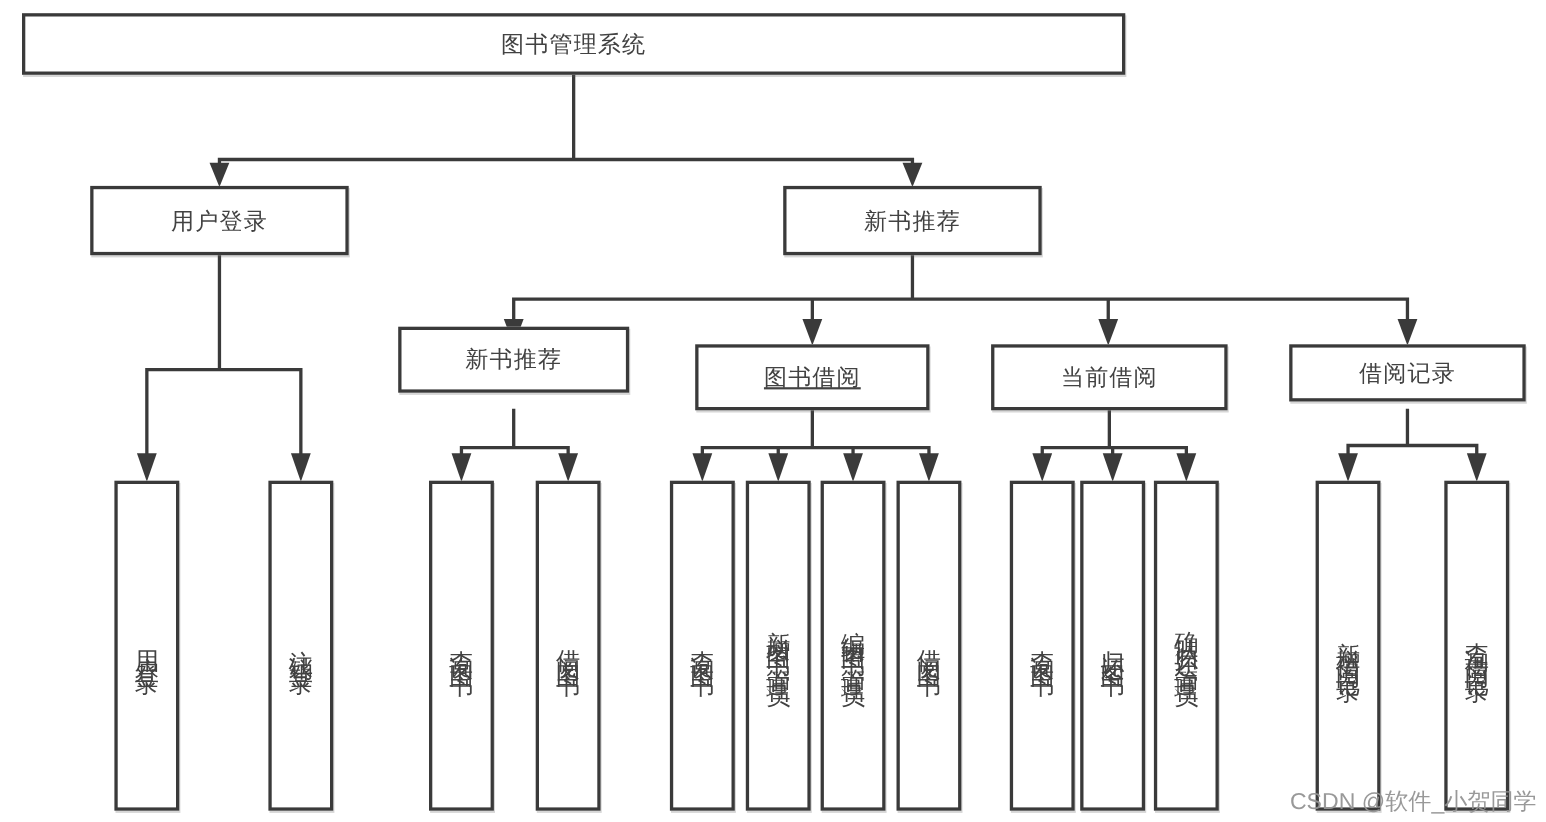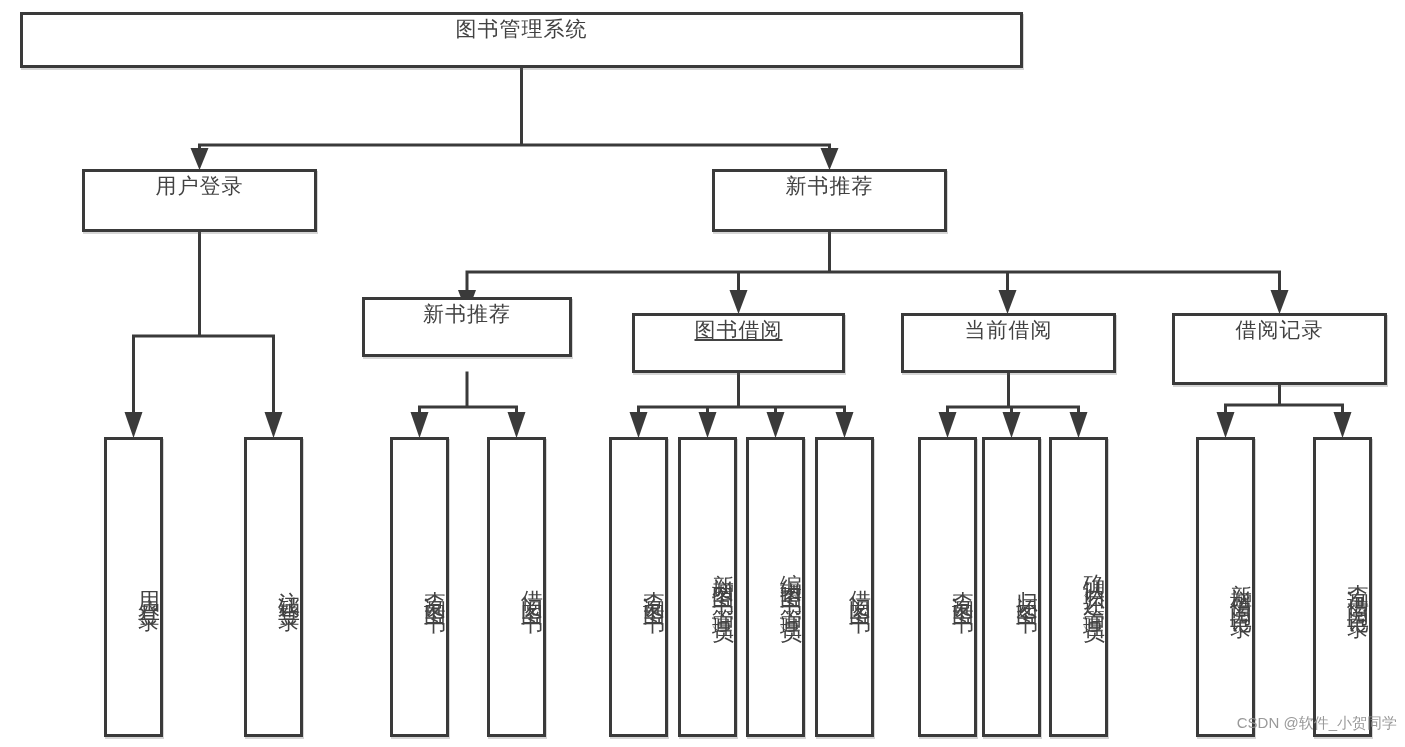--- a/index.html
+++ b/index.html
@@ -21,21 +21,21 @@
     top: 0;
     z-index: 1;
   }
   .node {
     position: absolute;
     box-sizing: border-box;
     background: #ffffff;
     border: 3px solid #3a3a3a;
     color: #424242;
     display: flex;
-    align-items: flex-start;
+    align-items: center;
     justify-content: center;
     z-index: 2;
     box-shadow: 1px 2px 0 rgba(90,90,90,0.25);
   }
   .hnode {
     font-size: 21px;
     letter-spacing: 1px;
   }
   .vnode {
     writing-mode: vertical-rl;
@@ -43,21 +43,21 @@
     font-size: 22px;
     letter-spacing: 7px;
     line-height: 1;
   }
   .root-node  { left: 20px;  top: 12px;  width: 1003px; height: 56px; }
   .n-login    { left: 82px;  top: 169px; width: 235px;  height: 63px; }
   .n-bookmgmt { left: 712px; top: 169px; width: 235px;  height: 63px; }
   .n-newbook  { left: 362px; top: 297px; width: 210px;  height: 60px; }
   .n-borrow   { left: 632px; top: 313px; width: 213px;  height: 60px; text-decoration: underline; }
   .n-current  { left: 901px; top: 313px; width: 215px;  height: 60px; }
-  .n-records  { left: 1172px;top: 313px; width: 215px;  height: 72px; }
+  .n-records  { left: 1172px;top: 313px; width: 215px;  height: 52px; }
 
   .leaf { top: 437px; width: 59px; height: 300px; }
   .lf-1a { left: 104px; }
   .lf-1b { left: 244px; }
   .lf-2a { left: 390px; }
   .lf-2b { left: 487px; }
   .lf-3a { left: 609px; }
   .lf-3b { left: 678px; }
   .lf-3c { left: 746px; }
   .lf-3d { left: 815px; }
@@ -65,21 +65,21 @@
   .lf-4b { left: 982px; }
   .lf-4c { left: 1049px; }
   .lf-5a { left: 1196px; }
   .lf-5b { left: 1313px; }
 
   #watermark {
     position: absolute;
     right: 8px;
     top: 714px;
     z-index: 5;
-    font-size: 15px;
+    font-size: 21px;
     color: rgba(148,148,148,0.95);
     white-space: nowrap;
   }
 </style>
 </head>
 <body>
 
 <div id="canvas">
 
   <svg id="wires" width="1405" height="747" viewBox="0 0 1405 747" fill="none" stroke="#3a3a3a" stroke-width="3" stroke-linecap="square">

